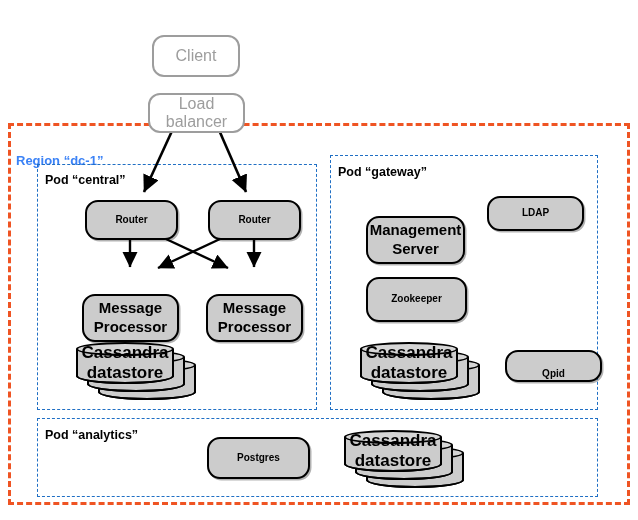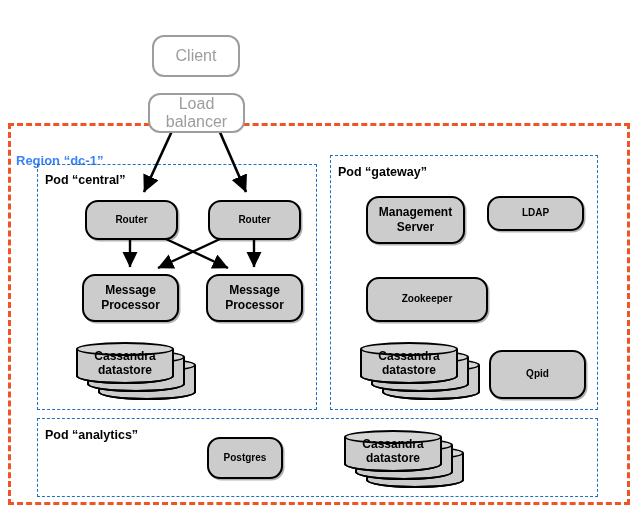--- a/index.html
+++ b/index.html
@@ -34,21 +34,21 @@
     border-radius:13px;
     background:#cccccc;
     color:#000000;
     font-size:10px;
     font-weight:bold;
     display:flex;align-items:center;justify-content:center;
     text-align:center;
     line-height:1.25;
     box-shadow:1.5px 1.5px 0 rgba(0,0,0,0.30);
   }
-  .comp.two-line{font-size:12px;}
+  .comp.two-line{font-size:15px;margin-top:20px;}
 
   
   .region{
     position:absolute;
     border:3px dashed #ef5423;
     box-sizing:border-box;
     background:transparent;
   }
   .region-label{
     position:absolute;
@@ -106,21 +106,21 @@
     border:2.2px solid #000;
     border-radius:50%;
     box-sizing:border-box;
     background:transparent;
     clip-path:inset(50% 0 0 0);
   }
   .cyl-label{
     position:absolute;left:0;right:0;top:50%;
     transform:translateY(-50%);
     text-align:center;
-    font-size:12px;font-weight:bold;color:#000;
+    font-size:17px;font-weight:bold;color:#000;
     line-height:1.2;
     pointer-events:none;
   }
 
   svg.edges{position:absolute;left:0;top:0;width:638px;height:520px;overflow:visible;}
 </style>
 </head>
 <body>
 
 <div id="stage">
@@ -218,21 +218,21 @@
     <span>
       <span>Management</span><br>
       <span>Server</span>
     </span>
   </div>
 
   <div class="node comp" style="left:487px;top:196px;width:97px;height:35px;">
     <span>LDAP</span>
   </div>
 
-  <div class="node comp" style="left:366px;top:277px;width:122px;height:45px;">
+  <div class="node comp" style="left:366px;top:277px;width:101px;height:45px;">
     <span>Zookeeper</span>
   </div>
 
 
   <div class="stack" style="left:360px;top:342px;width:120px;height:58px;">
     <div class="cyl" style="left:22px;top:16px;width:98px;height:42px;">
       <div class="body"></div>
       <div class="top"></div>
       <div class="bot"></div>
       <div class="botline"></div>
@@ -248,25 +248,25 @@
       <div class="top"></div>
       <div class="bot"></div>
       <div class="botline"></div>
       <div class="cyl-label">
         <span>Cassandra</span><br>
         <span>datastore</span>
       </div>
     </div>
   </div>
 
-  <div class="node comp" style="left:489px;top:350px;width:97px;height:49px;">
+  <div class="node comp" style="left:505px;top:350px;width:97px;height:32px;align-items:flex-end;">
     <span>Qpid</span>
   </div>
 
-  <div class="node comp" style="left:207px;top:437px;width:76px;height:42px;">
+  <div class="node comp" style="left:207px;top:437px;width:103px;height:42px;">
     <span>Postgres</span>
   </div>
 
   <div class="stack" style="left:344px;top:430px;width:120px;height:58px;">
     <div class="cyl" style="left:22px;top:16px;width:98px;height:42px;">
       <div class="body"></div>
       <div class="top"></div>
       <div class="bot"></div>
       <div class="botline"></div>
     </div>

